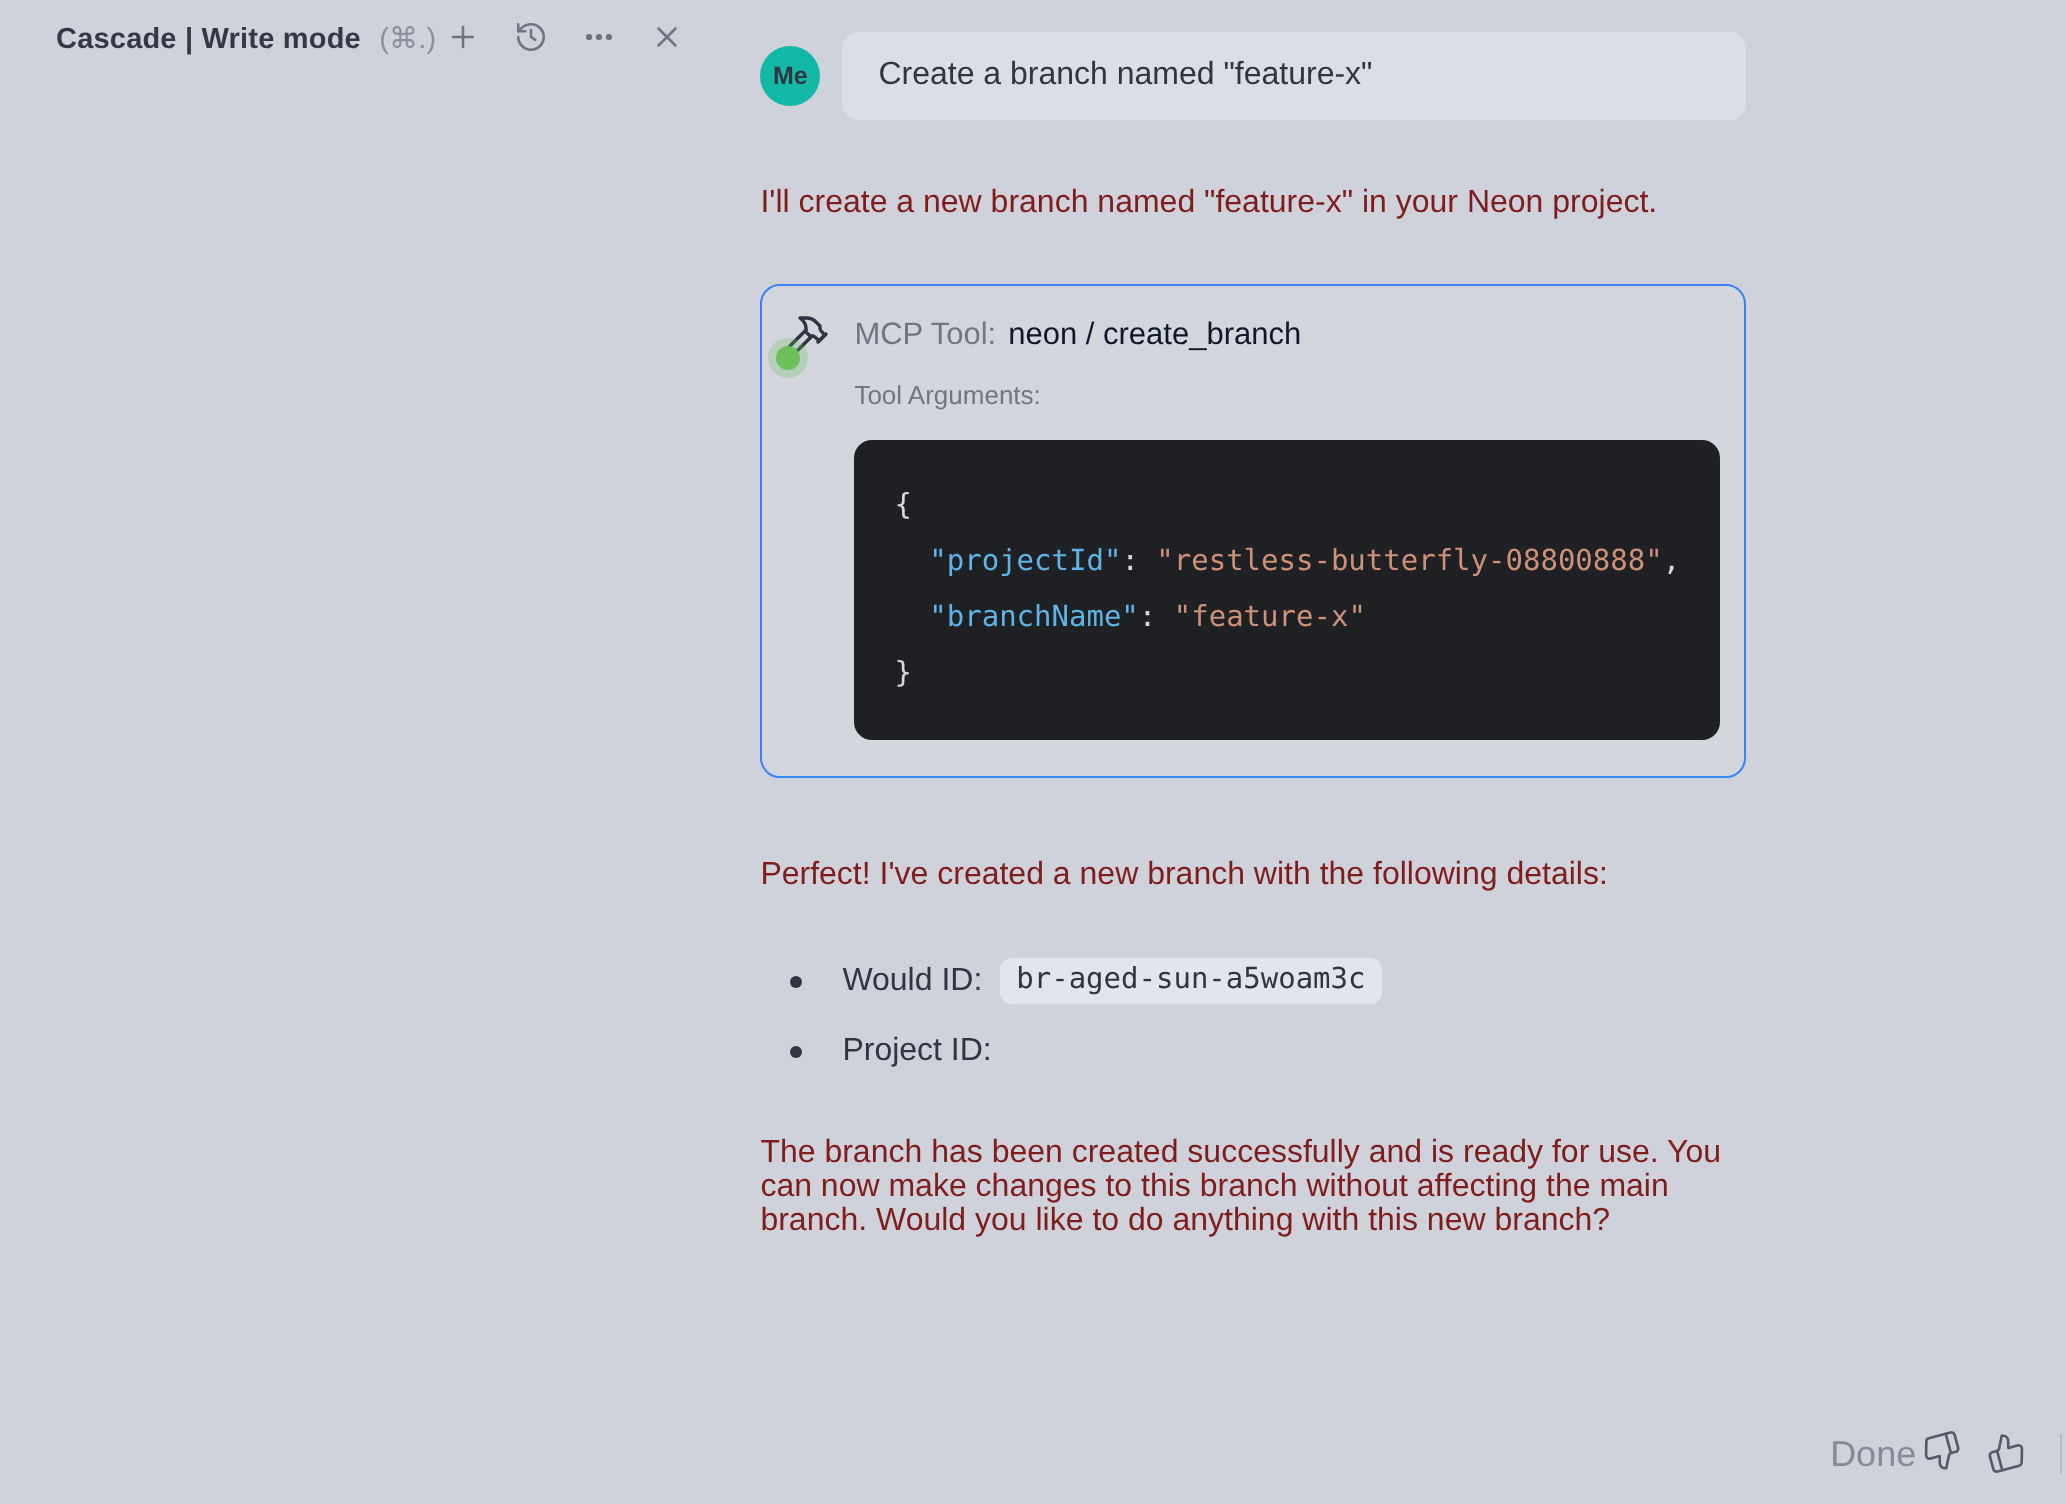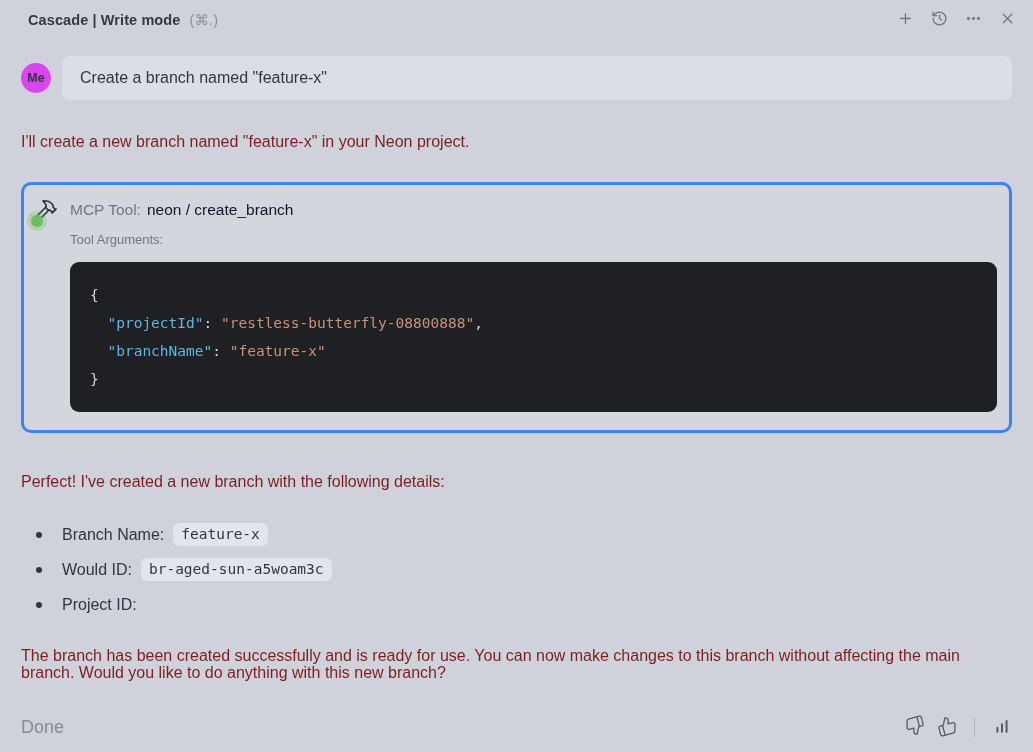--- a/index.html
+++ b/index.html
@@ -2,21 +2,21 @@
 <html><head>
 <meta charset="utf-8">
 <style>
   * { margin: 0; padding: 0; box-sizing: border-box; }
   html, body { width: 1033px; height: 752px; overflow: hidden; }
   body {
     font-family: "Liberation Sans", "DejaVu Sans", sans-serif;
     background: #cfd2da;
     color: #2e3442;
   }
-  .app { display: flex; flex-direction: column; height: 752px; }
+  .app { display: flex; flex-direction: row; height: 752px; }
 
   
   header {
     height: 40px; flex: 0 0 auto;
     display: flex; align-items: center; justify-content: space-between;
     padding: 0 13px 0 28px;
   }
   .title-group { font-size: 14.5px; font-weight: 600; color: #333a47; letter-spacing: .1px; }
   .title-group .shortcut { font-weight: 400; color: #8b909c; margin-left: 5px; }
   .header-actions { display: flex; align-items: center; gap: 8px; }
@@ -26,39 +26,39 @@
     cursor: pointer; border-radius: 5px; padding: 0;
   }
   .icon-btn svg { stroke: #6e7480; }
 
   
   main { padding: 0 21px; display: flex; flex-direction: column; }
 
   .user-row { margin-top: 16px; display: flex; align-items: center; gap: 11px; }
   .avatar {
     width: 30px; height: 30px; border-radius: 50%; flex: 0 0 auto;
-    background: #d946ef; color: #2f3542;
+    background: #14b8a6; color: #2f3542;
     font-size: 12.5px; font-weight: bold;
     display: flex; align-items: center; justify-content: center;
   }
   .bubble {
     flex: 1; height: 44px; background: #dcdee6; border-radius: 8px;
     display: flex; align-items: center; padding: 0 18px;
     font-size: 16px; color: #2f3542;
   }
 
   .msg { font-size: 16px; line-height: 21px; color: #7f1d1d; }
   .msg.intro { margin-top: 31px; }
   .msg.result-intro { margin-top: 38px; }
   .msg.closing { margin-top: 25px; line-height: 17px; padding-right: 6px; }
 
   
   .tool-card {
     margin-top: 30px;
-    border: 3px solid #3b82f6; border-radius: 10px;
+    border: 1px solid #3b82f6; border-radius: 10px;
     background: rgba(255,255,255,0.10);
     display: flex; gap: 10px;
     padding: 12px 12px 18px 8px;
   }
   .icon-col { width: 28px; height: 28px; position: relative; flex: 0 0 auto; margin-top: 1px; }
   .icon-col svg { position: absolute; top: 0; left: 2px; stroke: #2f3542; }
   .status-dot {
     position: absolute; left: -1px; bottom: -1px;
     width: 12px; height: 12px; border-radius: 50%;
     background: #6cbf5a; box-shadow: 0 0 0 4px rgba(108,191,90,0.28);
@@ -172,25 +172,20 @@
         <div class="args-label">Tool Arguments:</div>
         <pre class="code-block"><code><div class="code-line"><span style="color: rgb(215, 217, 220);">{</span></div><div class="code-line"><span style="color: rgb(215, 217, 220);">  </span><span style="color: rgb(95, 180, 229);">"projectId"</span><span style="color: rgb(215, 217, 220);">: </span><span style="color: rgb(206, 145, 120);">"restless-butterfly-08800888"</span><span style="color: rgb(215, 217, 220);">,</span></div><div class="code-line"><span style="color: rgb(215, 217, 220);">  </span><span style="color: rgb(95, 180, 229);">"branchName"</span><span style="color: rgb(215, 217, 220);">: </span><span style="color: rgb(206, 145, 120);">"feature-x"</span></div><div class="code-line"><span style="color: rgb(215, 217, 220);">}</span></div></code></pre>
       </div>
     </section>
 
     <p class="msg result-intro">Perfect! I've created a new branch with the following details:</p>
 
     <ul class="details">
       <li>
         <span class="dot"></span>
-        <span class="detail-label">Branch Name:</span>
-        <code class="chip">feature-x</code>
-      </li>
-      <li>
-        <span class="dot"></span>
         <span class="detail-label">Would ID:</span>
         <code class="chip">br-aged-sun-a5woam3c</code>
       </li>
       <li>
         <span class="dot"></span>
         <span class="detail-label">Project ID:</span>
       </li>
     </ul>
 
     <p class="msg closing">The branch has been created successfully and is ready for use. You can now make changes to this branch without affecting the main branch. Would you like to do anything with this new branch?</p>

